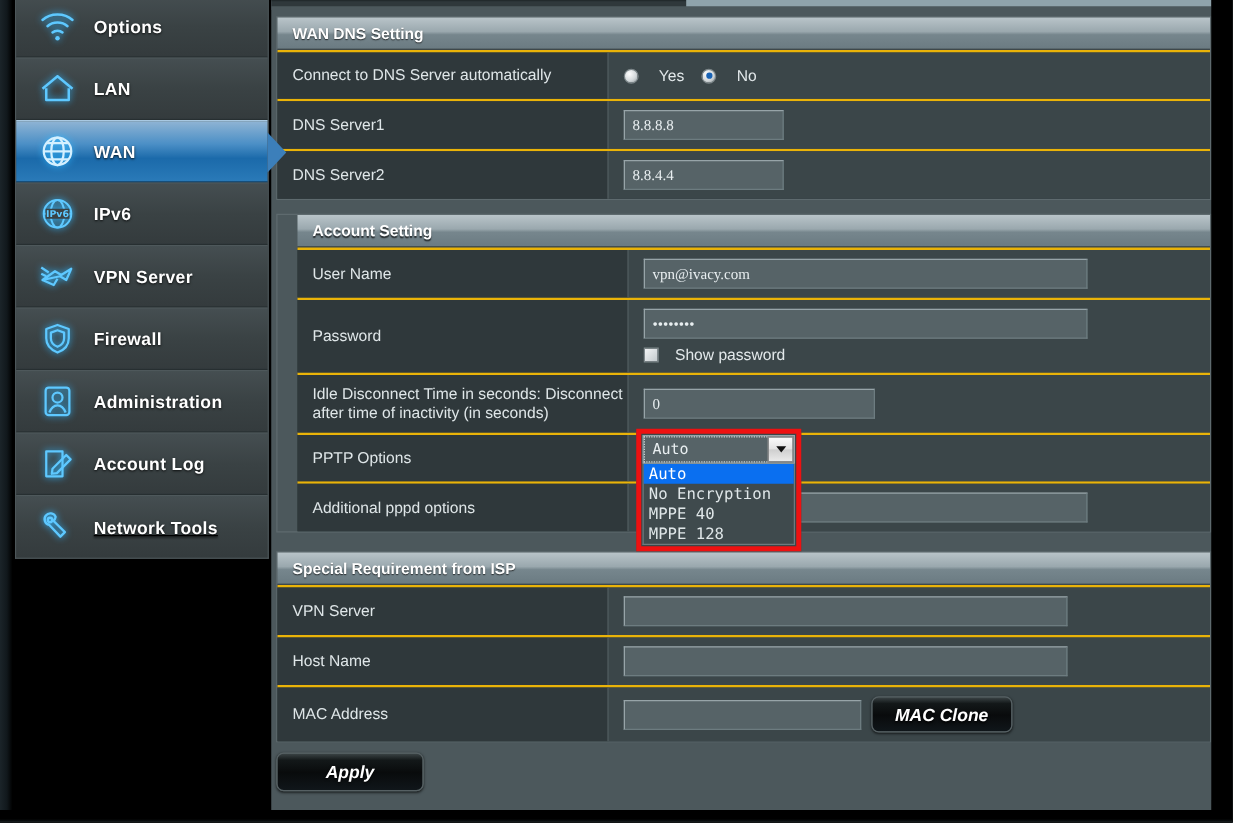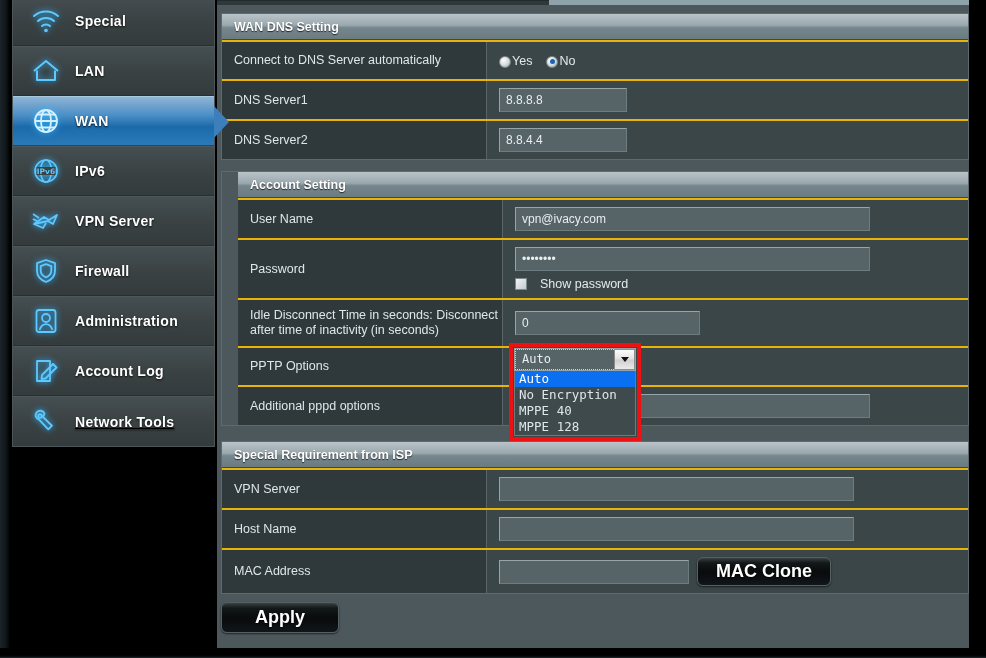--- a/index.html
+++ b/index.html
@@ -170,32 +170,32 @@
   .row-field.col { flex-direction: column; align-items: flex-start; }
 
   
   .txt {
     height: 24px;
     background: #566367;
     border: 1px solid #97a4a8;
     border-bottom-color: #6d7c80;
     border-right-color: #6d7c80;
     color: #e8eef0;
-    font-family: Liberation Sans, sans-serif;
+    font-family: Liberation Serif, serif;
     font-size: 12px;
     padding: 0 6px;
     outline: none;
   }
   .txt.w-short { width: 128px; }
   .txt.w-mid   { width: 185px; }
   .txt.w-long  { width: 355px; }
   .txt.w-mac   { width: 190px; }
 
   .radio-wrap { display: flex; align-items: center; gap: 14px; }
-  .radio-opt { display: flex; align-items: flex-end; gap: 1px; cursor: pointer; }
+  .radio-opt { display: flex; align-items: center; gap: 16px; cursor: pointer; }
   .radio-dot {
     width: 12px; height: 12px;
     border-radius: 50%;
     background: radial-gradient(circle at 35% 32%, #fdfdfd 0%, #d4d9db 55%, #8d9699 100%);
     border: 1px solid #7d878a;
     display: flex; align-items: center; justify-content: center;
   }
   .radio-dot.on::after {
     content: "";
     width: 5px; height: 5px;
@@ -276,25 +276,26 @@
     background: #0a6ff0;
     color: #ffffff;
   }
 
   
   .btn {
     background: linear-gradient(to bottom, #3a4244 0%, #131819 18%, #090b0c 52%, #10161a 100%);
     border: 1px solid #566063;
     border-radius: 6px;
     color: #ffffff;
-    font-size: 18px;
+    font-size: 14px;
     font-weight: bold;
     text-shadow: 0 1px 2px rgba(0,0,0,0.9);
     cursor: pointer;
     box-shadow: 0 1px 2px rgba(0,0,0,0.6);
+    font-style: italic;
   }
   .btn-mac { height: 29px; padding: 0 18px; margin-left: 8px; }
   .btn-apply { height: 31px; width: 118px; }
 
   .apply-bar {
     display: flex;
     align-items: center;
     justify-content: flex-start;
     height: 46px;
     background: #4c585c;
@@ -325,21 +326,21 @@
 
     <div class="nav-item">
       <span class="nav-icon">
         <svg width="30" height="26" viewBox="0 0 30 26" fill="none" stroke="#5ec8ff" stroke-width="2" stroke-linecap="round">
           <path d="M3 8c6.5-6 17.5-6 24 0"></path>
             <path d="M7 13c4.3-4 11.7-4 16 0"></path>
             <path d="M11 18c2.2-2 5.8-2 8 0"></path>
           <circle cx="15" cy="22.5" r="1.8" fill="#5ec8ff" stroke="none"></circle>
         </svg>
       </span>
-      <span class="nav-label">Special</span>
+      <span class="nav-label">Options</span>
     </div>
 
     <div class="nav-item">
       <span class="nav-icon">
         <svg width="30" height="26" viewBox="0 0 30 26" fill="none" stroke="#5ec8ff" stroke-width="2" stroke-linejoin="round">
           <path d="M3 13L15 3l12 10"></path>
             <path d="M6 12.5V22h18v-9.5"></path>
         </svg>
       </span>
       <span class="nav-label">LAN</span>

